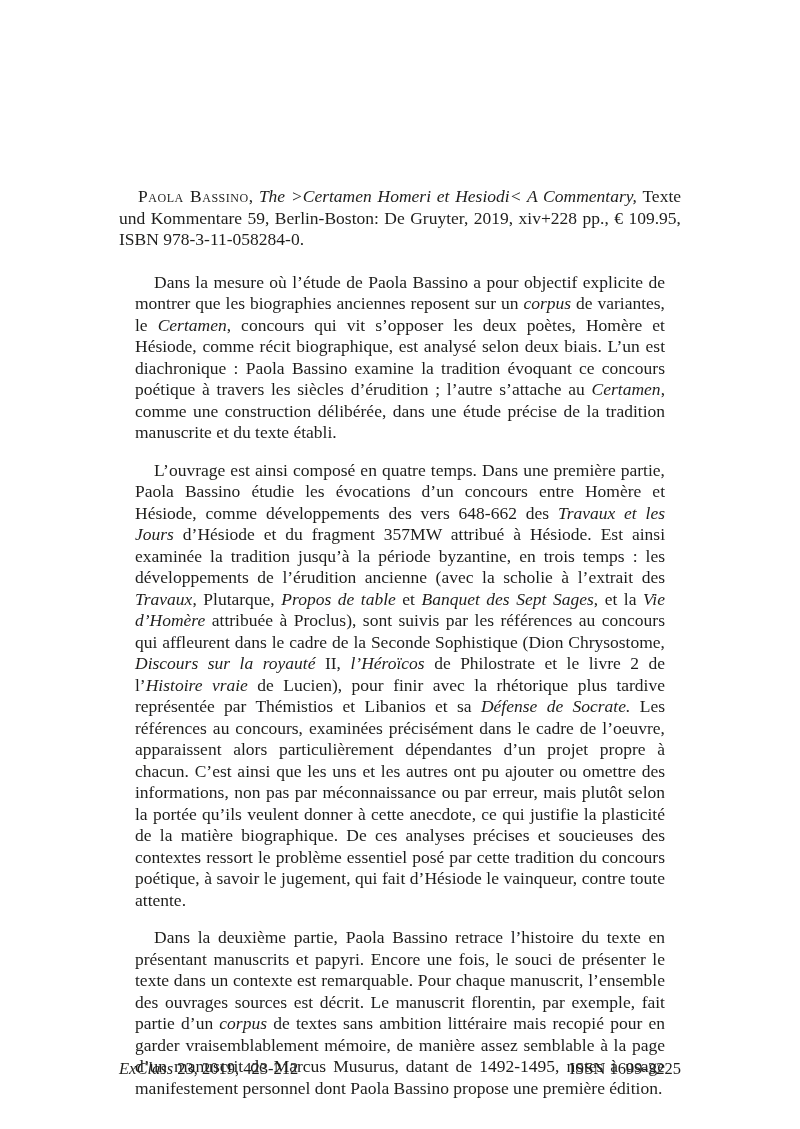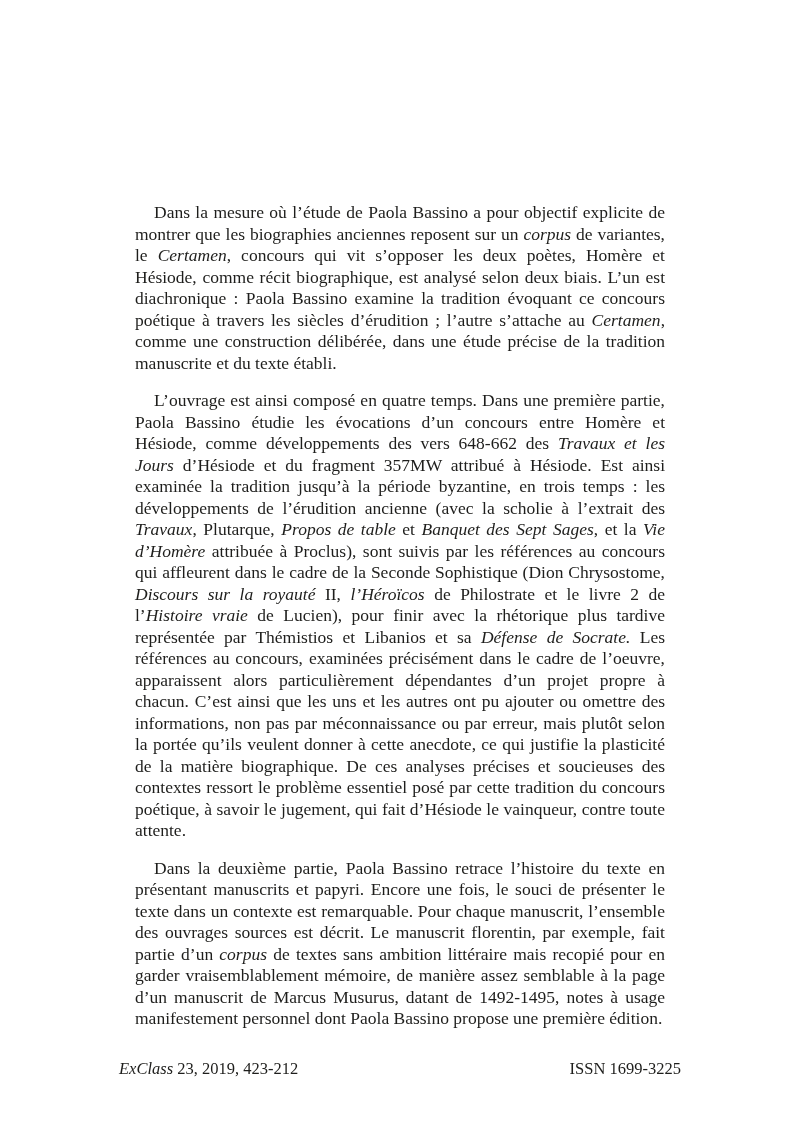--- a/index.html
+++ b/index.html
@@ -52,20 +52,21 @@
   }
   .footer-left { text-align: left; }
   .footer-right { text-align: left; }
 </style>
 </head>
 <body>
 
 <div class="page">
 
   <main class="text-block">
+    <p class="citation"><span class="seg smallcaps">Paola Bassino</span><span class="seg normal">, </span><span class="seg italic">The &gt;Certamen Homeri et Hesiodi&lt; A Commentary,</span><span class="seg normal"> Texte und Kommentare 59, Berlin-Boston: De Gruyter, 2019, xiv+228 pp., € 109.95, ISBN 978-3-11-058284-0.</span></p>
 
     <p class="body-para"><span class="seg normal">Dans la mesure où l’étude de Paola Bassino a pour objectif explicite de montrer que les biographies anciennes reposent sur un </span><span class="seg italic">corpus</span><span class="seg normal"> de variantes, le </span><span class="seg italic">Certamen</span><span class="seg normal">, concours qui vit s’opposer les deux poètes, Homère et Hésiode, comme récit biographique, est analysé selon deux biais. L’un est diachronique : Paola Bassino examine la tradition évoquant ce concours poétique à travers les siècles d’érudition ; l’autre s’attache au </span><span class="seg italic">Certamen</span><span class="seg normal">, comme une construction délibérée, dans une étude précise de la tradition manuscrite et du texte établi.</span></p>
 
     <p class="body-para"><span class="seg normal">L’ouvrage est ainsi composé en quatre temps. Dans une première partie, Paola Bassino étudie les évocations d’un concours entre Homère et Hésiode, comme développements des vers 648-662 des </span><span class="seg italic">Travaux et les Jours</span><span class="seg normal"> d’Hésiode et du fragment 357MW attribué à Hésiode. Est ainsi examinée la tradition jusqu’à la période byzantine, en trois temps : les développements de l’érudition ancienne (avec la scholie à l’extrait des </span><span class="seg italic">Travaux</span><span class="seg normal">, Plutarque, </span><span class="seg italic">Propos de table</span><span class="seg normal"> et </span><span class="seg italic">Banquet des Sept Sages</span><span class="seg normal">, et la </span><span class="seg italic">Vie d’Homère</span><span class="seg normal"> attribuée à Proclus), sont suivis par les références au concours qui affleurent dans le cadre de la Seconde Sophistique (Dion Chrysostome, </span><span class="seg italic">Discours sur la royauté</span><span class="seg normal"> II, </span><span class="seg italic">l’Héroïcos</span><span class="seg normal"> de Philostrate et le livre 2 de l’</span><span class="seg italic">Histoire vraie</span><span class="seg normal"> de Lucien), pour finir avec la rhétorique plus tardive représentée par Thémistios et Libanios et sa </span><span class="seg italic">Défense de Socrate.</span><span class="seg normal"> Les références au concours, examinées précisément dans le cadre de l’oeuvre, apparaissent alors particulièrement dépendantes d’un projet propre à chacun. C’est ainsi que les uns et les autres ont pu ajouter ou omettre des informations, non pas par méconnaissance ou par erreur, mais plutôt selon la portée qu’ils veulent donner à cette anecdote, ce qui justifie la plasticité de la matière biographique. De ces analyses précises et soucieuses des contextes ressort le problème essentiel posé par cette tradition du concours poétique, à savoir le jugement, qui fait d’Hésiode le vainqueur, contre toute attente.</span></p>
 
     <p class="body-para"><span class="seg normal">Dans la deuxième partie, Paola Bassino retrace l’histoire du texte en présentant manuscrits et papyri. Encore une fois, le souci de présenter le texte dans un contexte est remarquable. Pour chaque manuscrit, l’ensemble des ouvrages sources est décrit. Le manuscrit florentin, par exemple, fait partie d’un </span><span class="seg italic">corpus</span><span class="seg normal"> de textes sans ambition littéraire mais recopié pour en garder vraisemblablement mémoire, de manière assez semblable à la page d’un manuscrit de Marcus Musurus, datant de 1492-1495, notes à usage manifestement personnel dont Paola Bassino propose une première édition.</span></p>
   </main>
 
   <footer class="footer">
     <span class="footer-left"><span class="seg italic">ExClass</span><span class="seg normal"> 23, 2019, 423-212</span></span>

